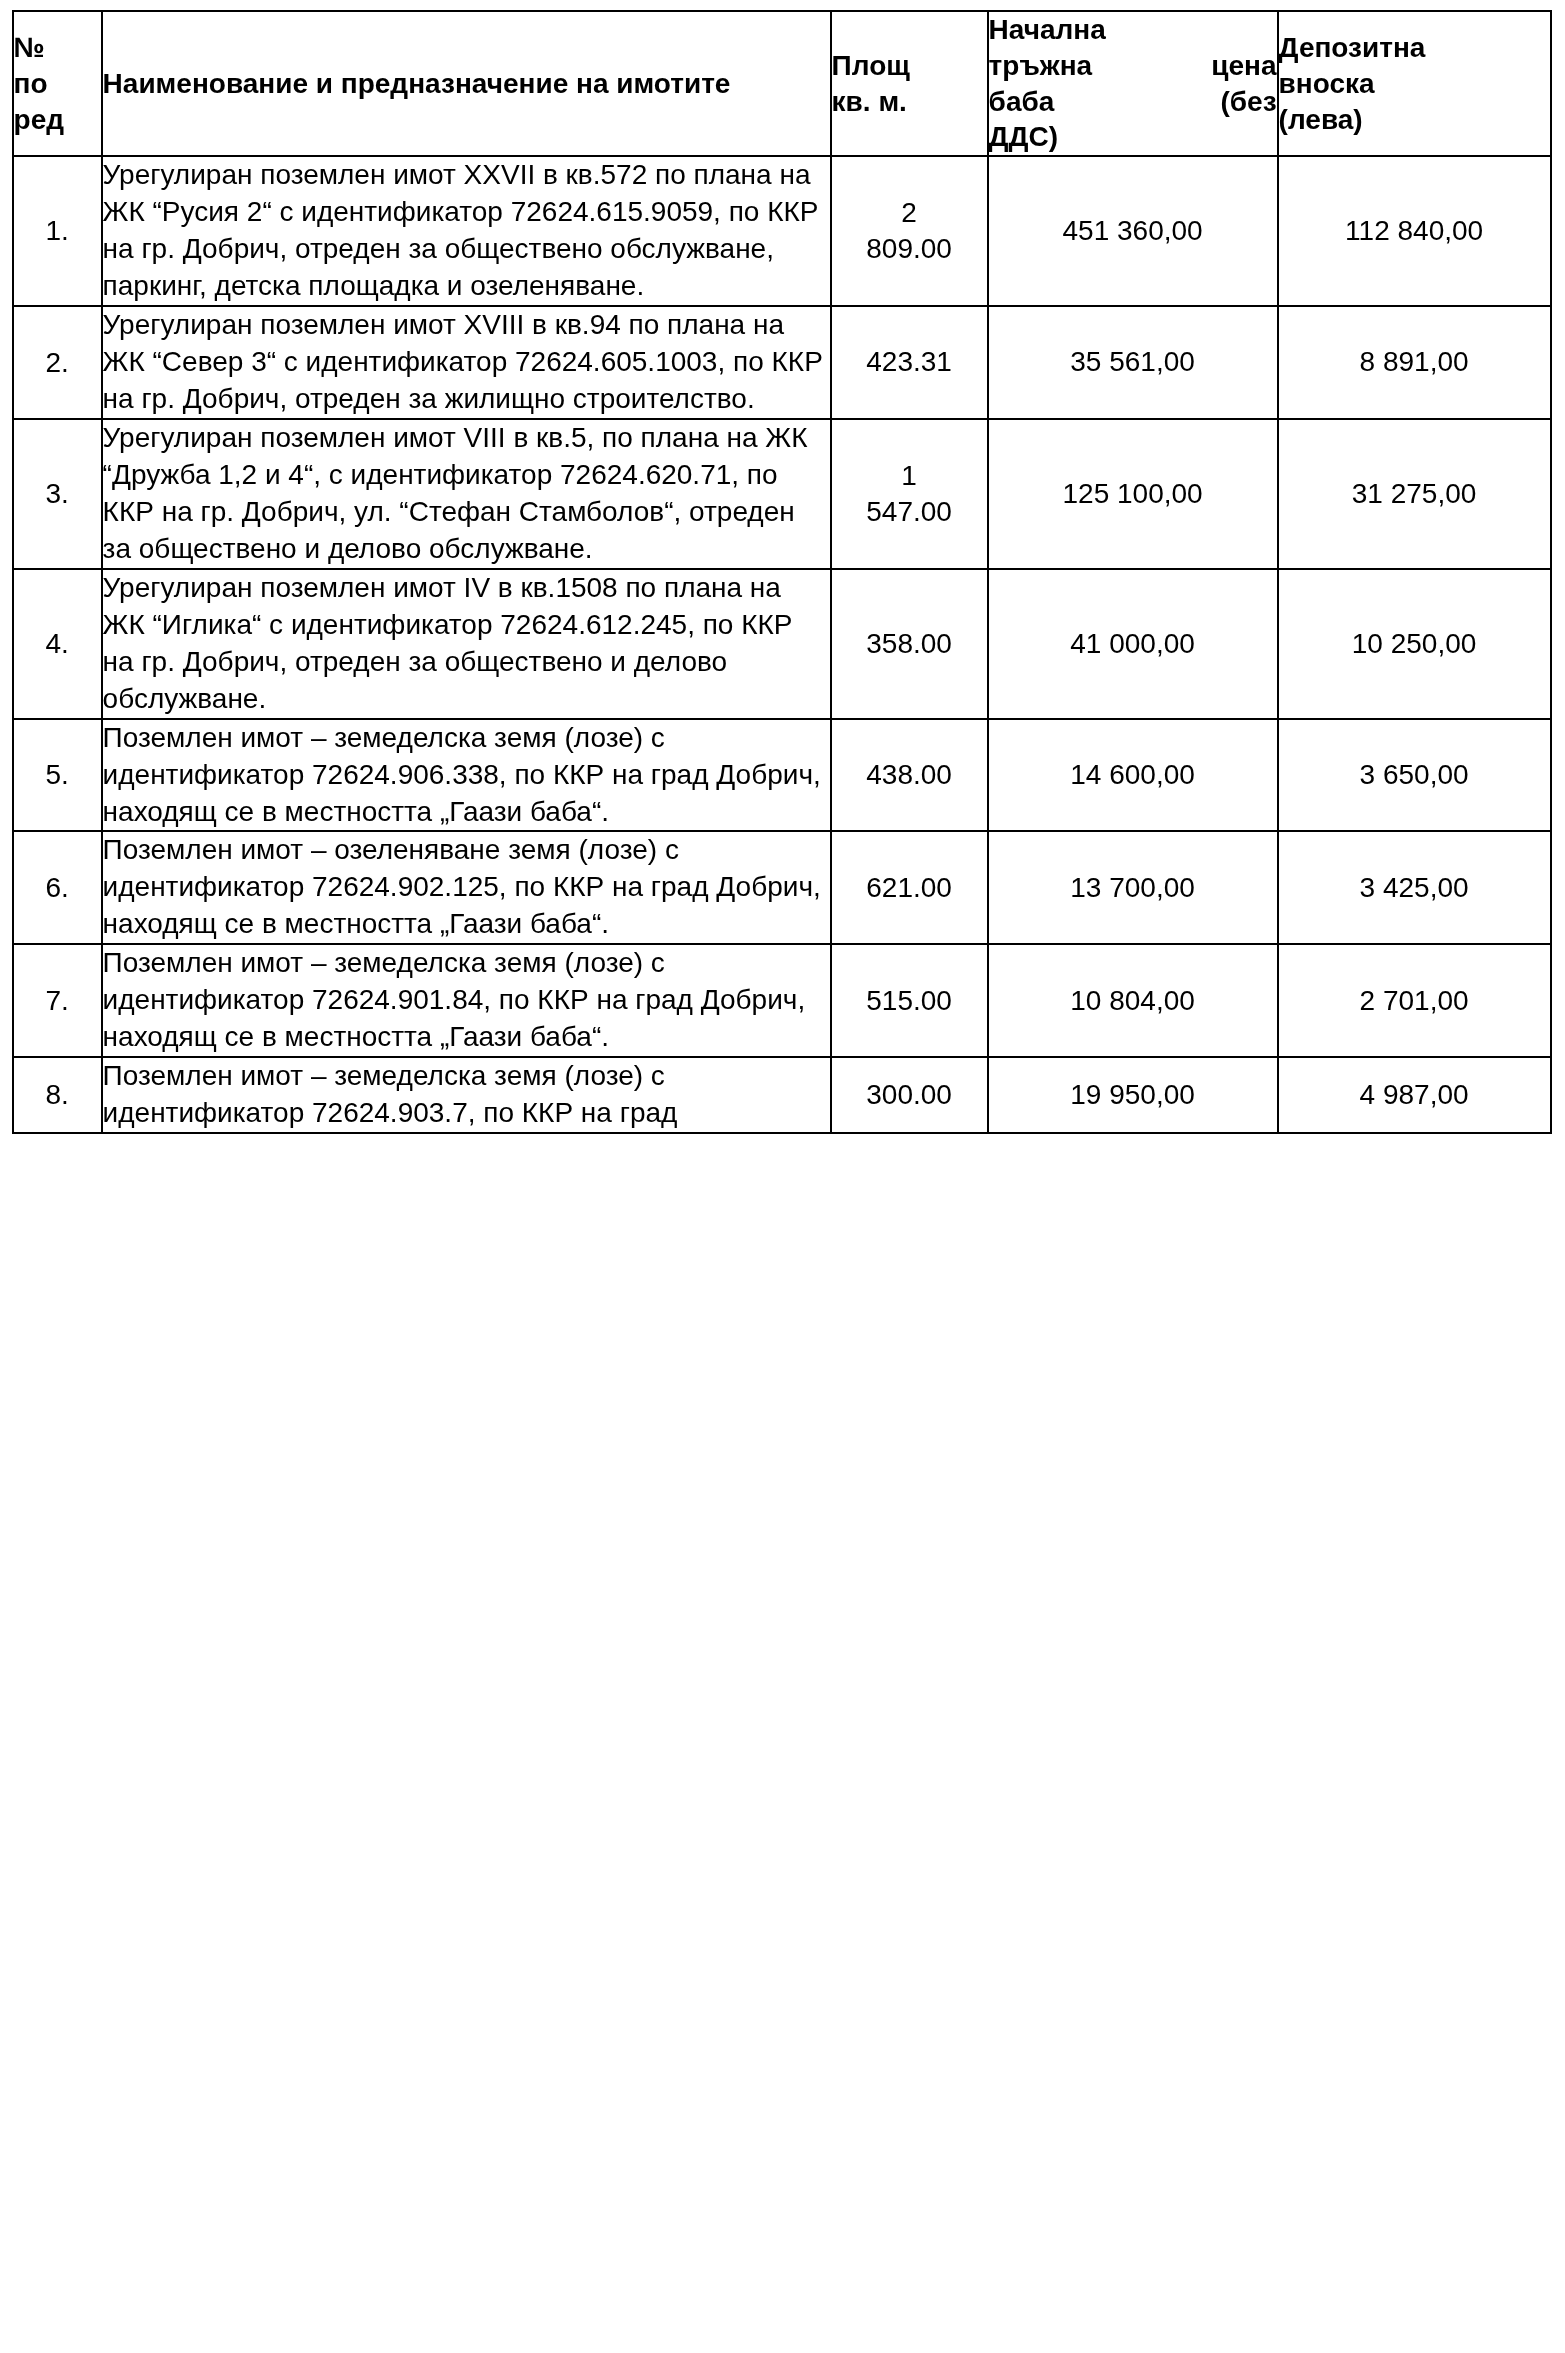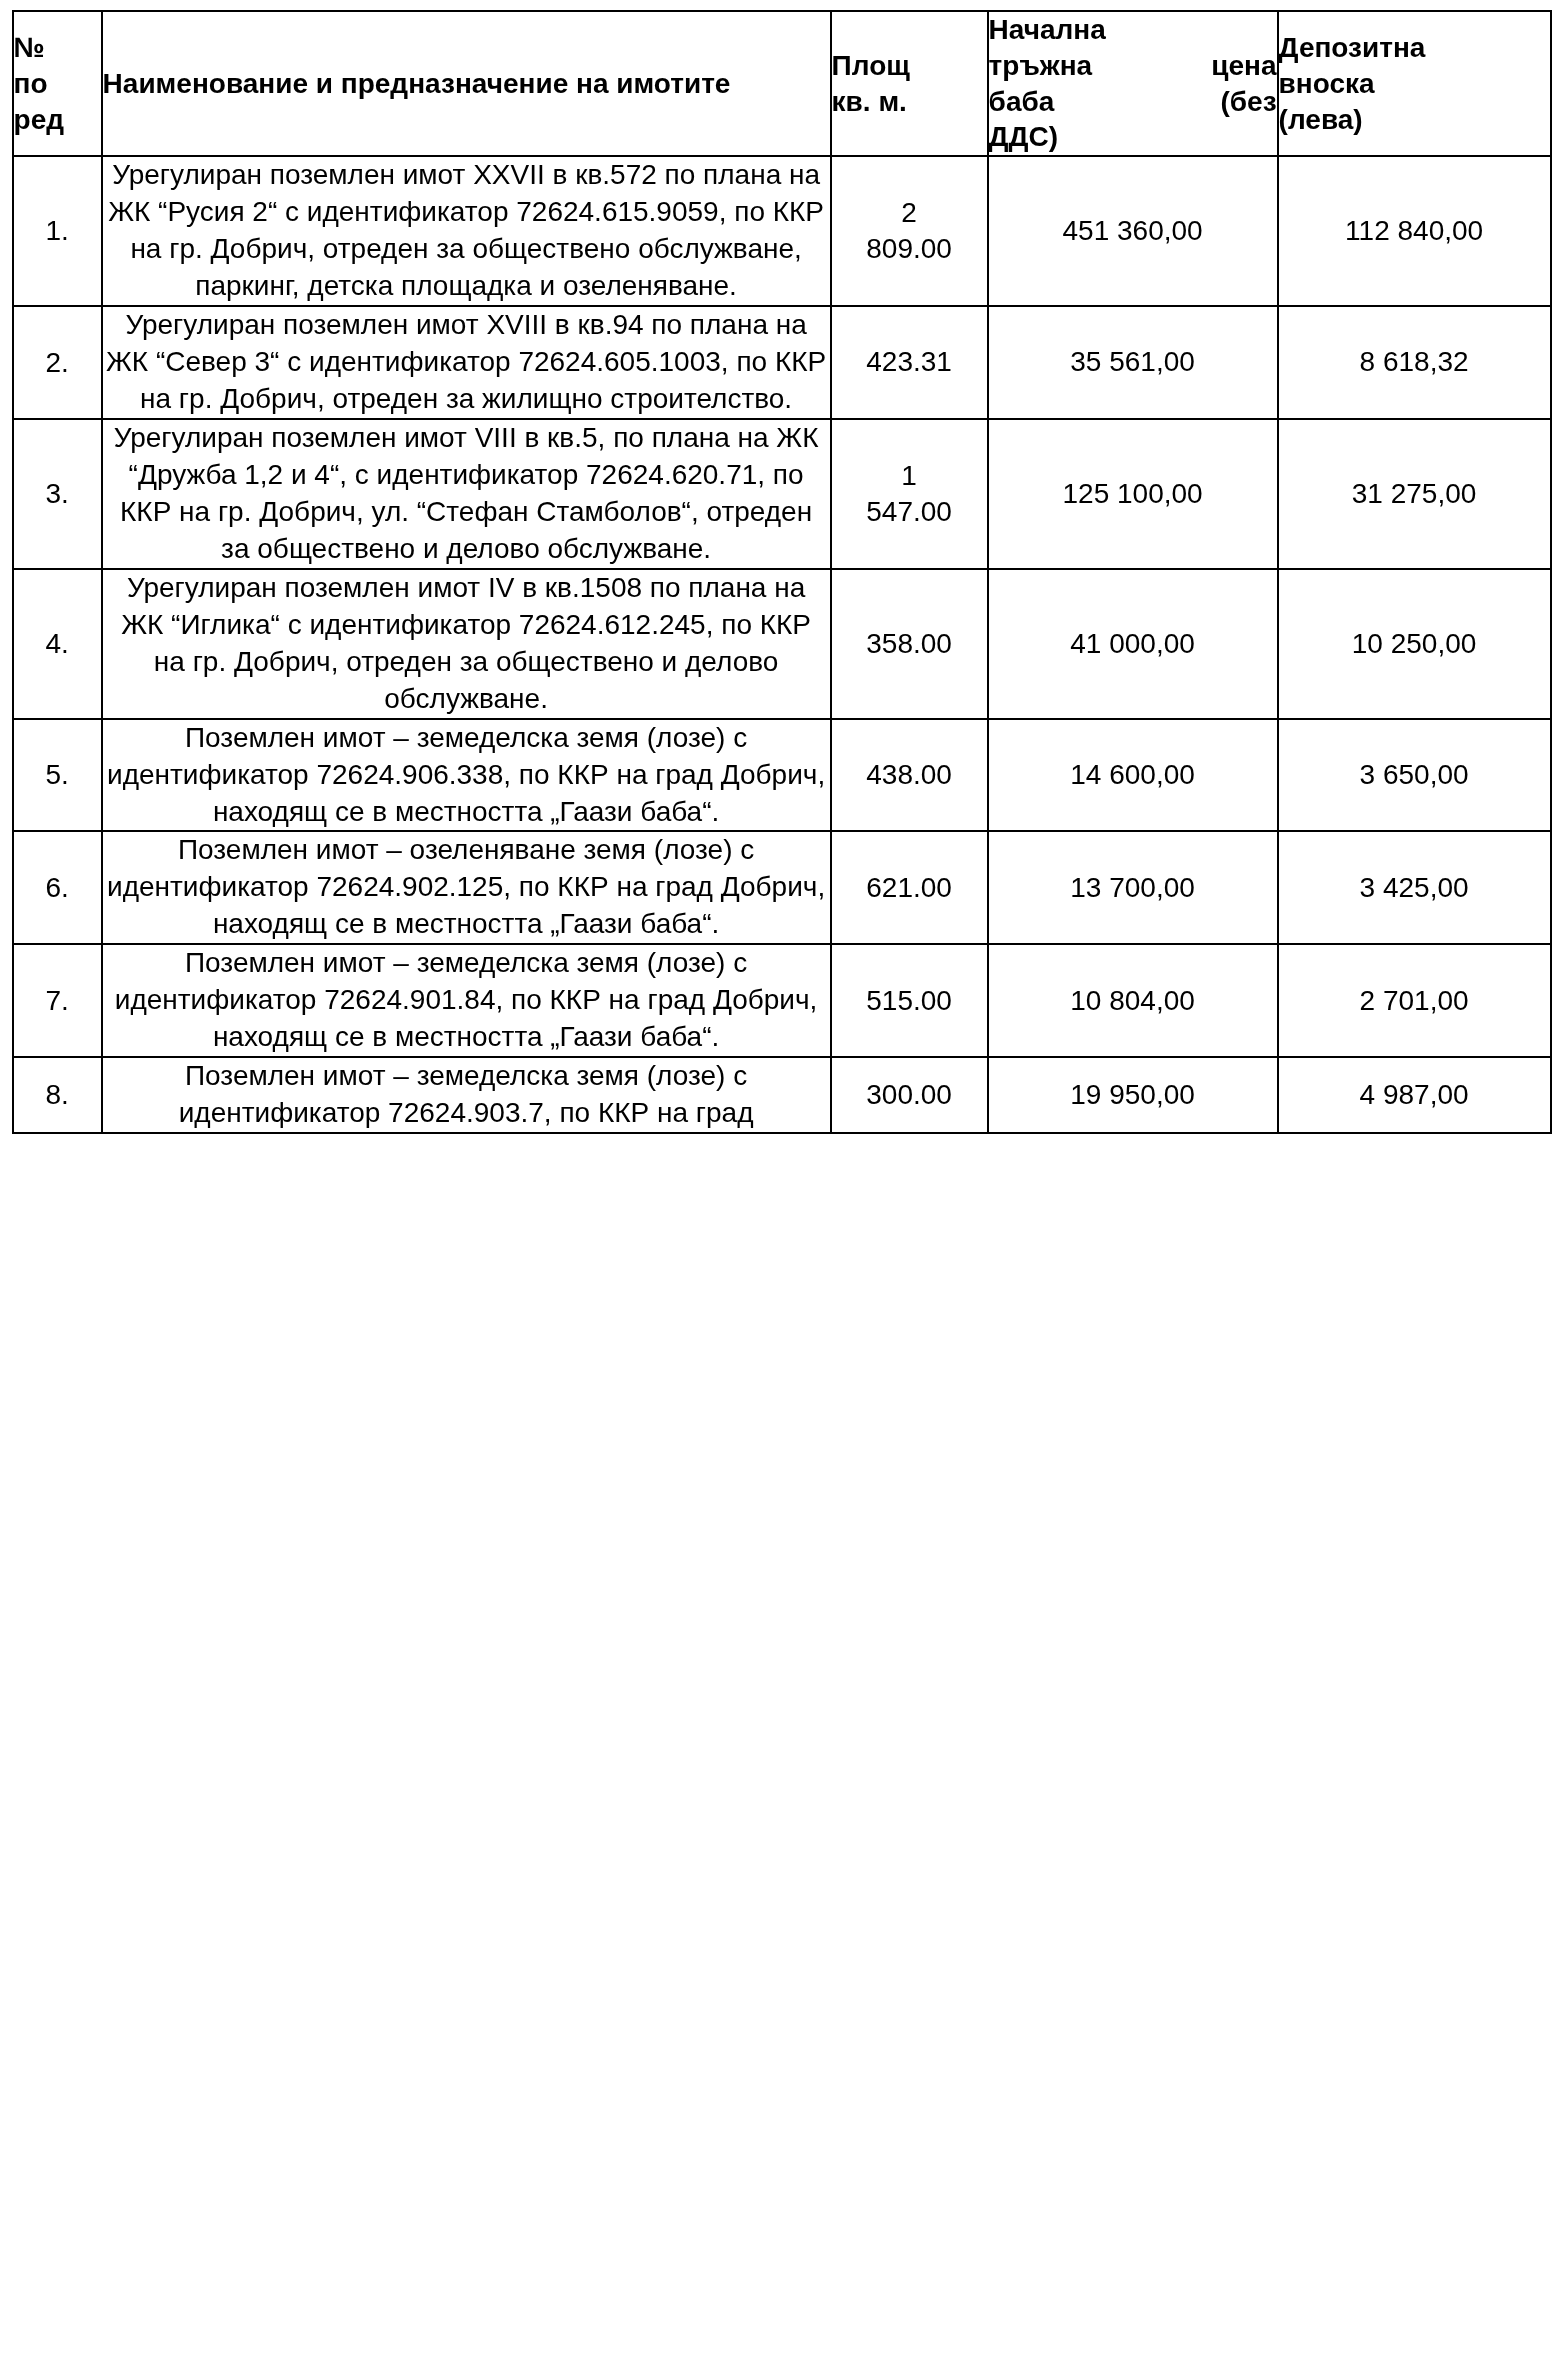--- a/index.html
+++ b/index.html
@@ -65,21 +65,21 @@
     text-align: center;
     font-size: 28px;
     vertical-align: middle;
     padding: 8.3px 5px;
   }
   td.cell-desc {
     font-size: 28px;
     line-height: 1.32;
     padding: 13.3px 11.6px 13.3px 13.3px;
     vertical-align: top;
-    text-align: center;
+    text-align: left;
   }
   td.cell-area,
   td.cell-price,
   td.cell-dep {
     text-align: center;
     font-size: 28px;
     line-height: 1.3;
     padding: 8.3px 8.3px;
     vertical-align: middle;
   }
@@ -135,21 +135,21 @@
         <td class="cell-price">451 360,00</td>
         <td class="cell-dep">112 840,00</td>
       </tr>
       <tr>
         <td class="cell-num">2.</td>
         <td class="cell-desc">Урегулиран поземлен имот XVIII в кв.94 по плана на ЖК “Север 3“ с идентификатор 72624.605.1003, по ККР на гр. Добрич, отреден за жилищно строителство.</td>
         <td class="cell-area">
           <span class="area-two-line">423.31</span>
         </td>
         <td class="cell-price">35 561,00</td>
-        <td class="cell-dep">8 618,32</td>
+        <td class="cell-dep">8 891,00</td>
       </tr>
       <tr>
         <td class="cell-num">3.</td>
         <td class="cell-desc">Урегулиран поземлен имот VIII в кв.5, по плана на ЖК “Дружба 1,2 и 4“, с идентификатор 72624.620.71, по ККР на гр. Добрич, ул. “Стефан Стамболов“, отреден за обществено и делово обслужване.</td>
         <td class="cell-area">
           <span class="area-two-line">1</span>
           <span class="area-two-line">547.00</span>
         </td>
         <td class="cell-price">125 100,00</td>
         <td class="cell-dep">31 275,00</td>

